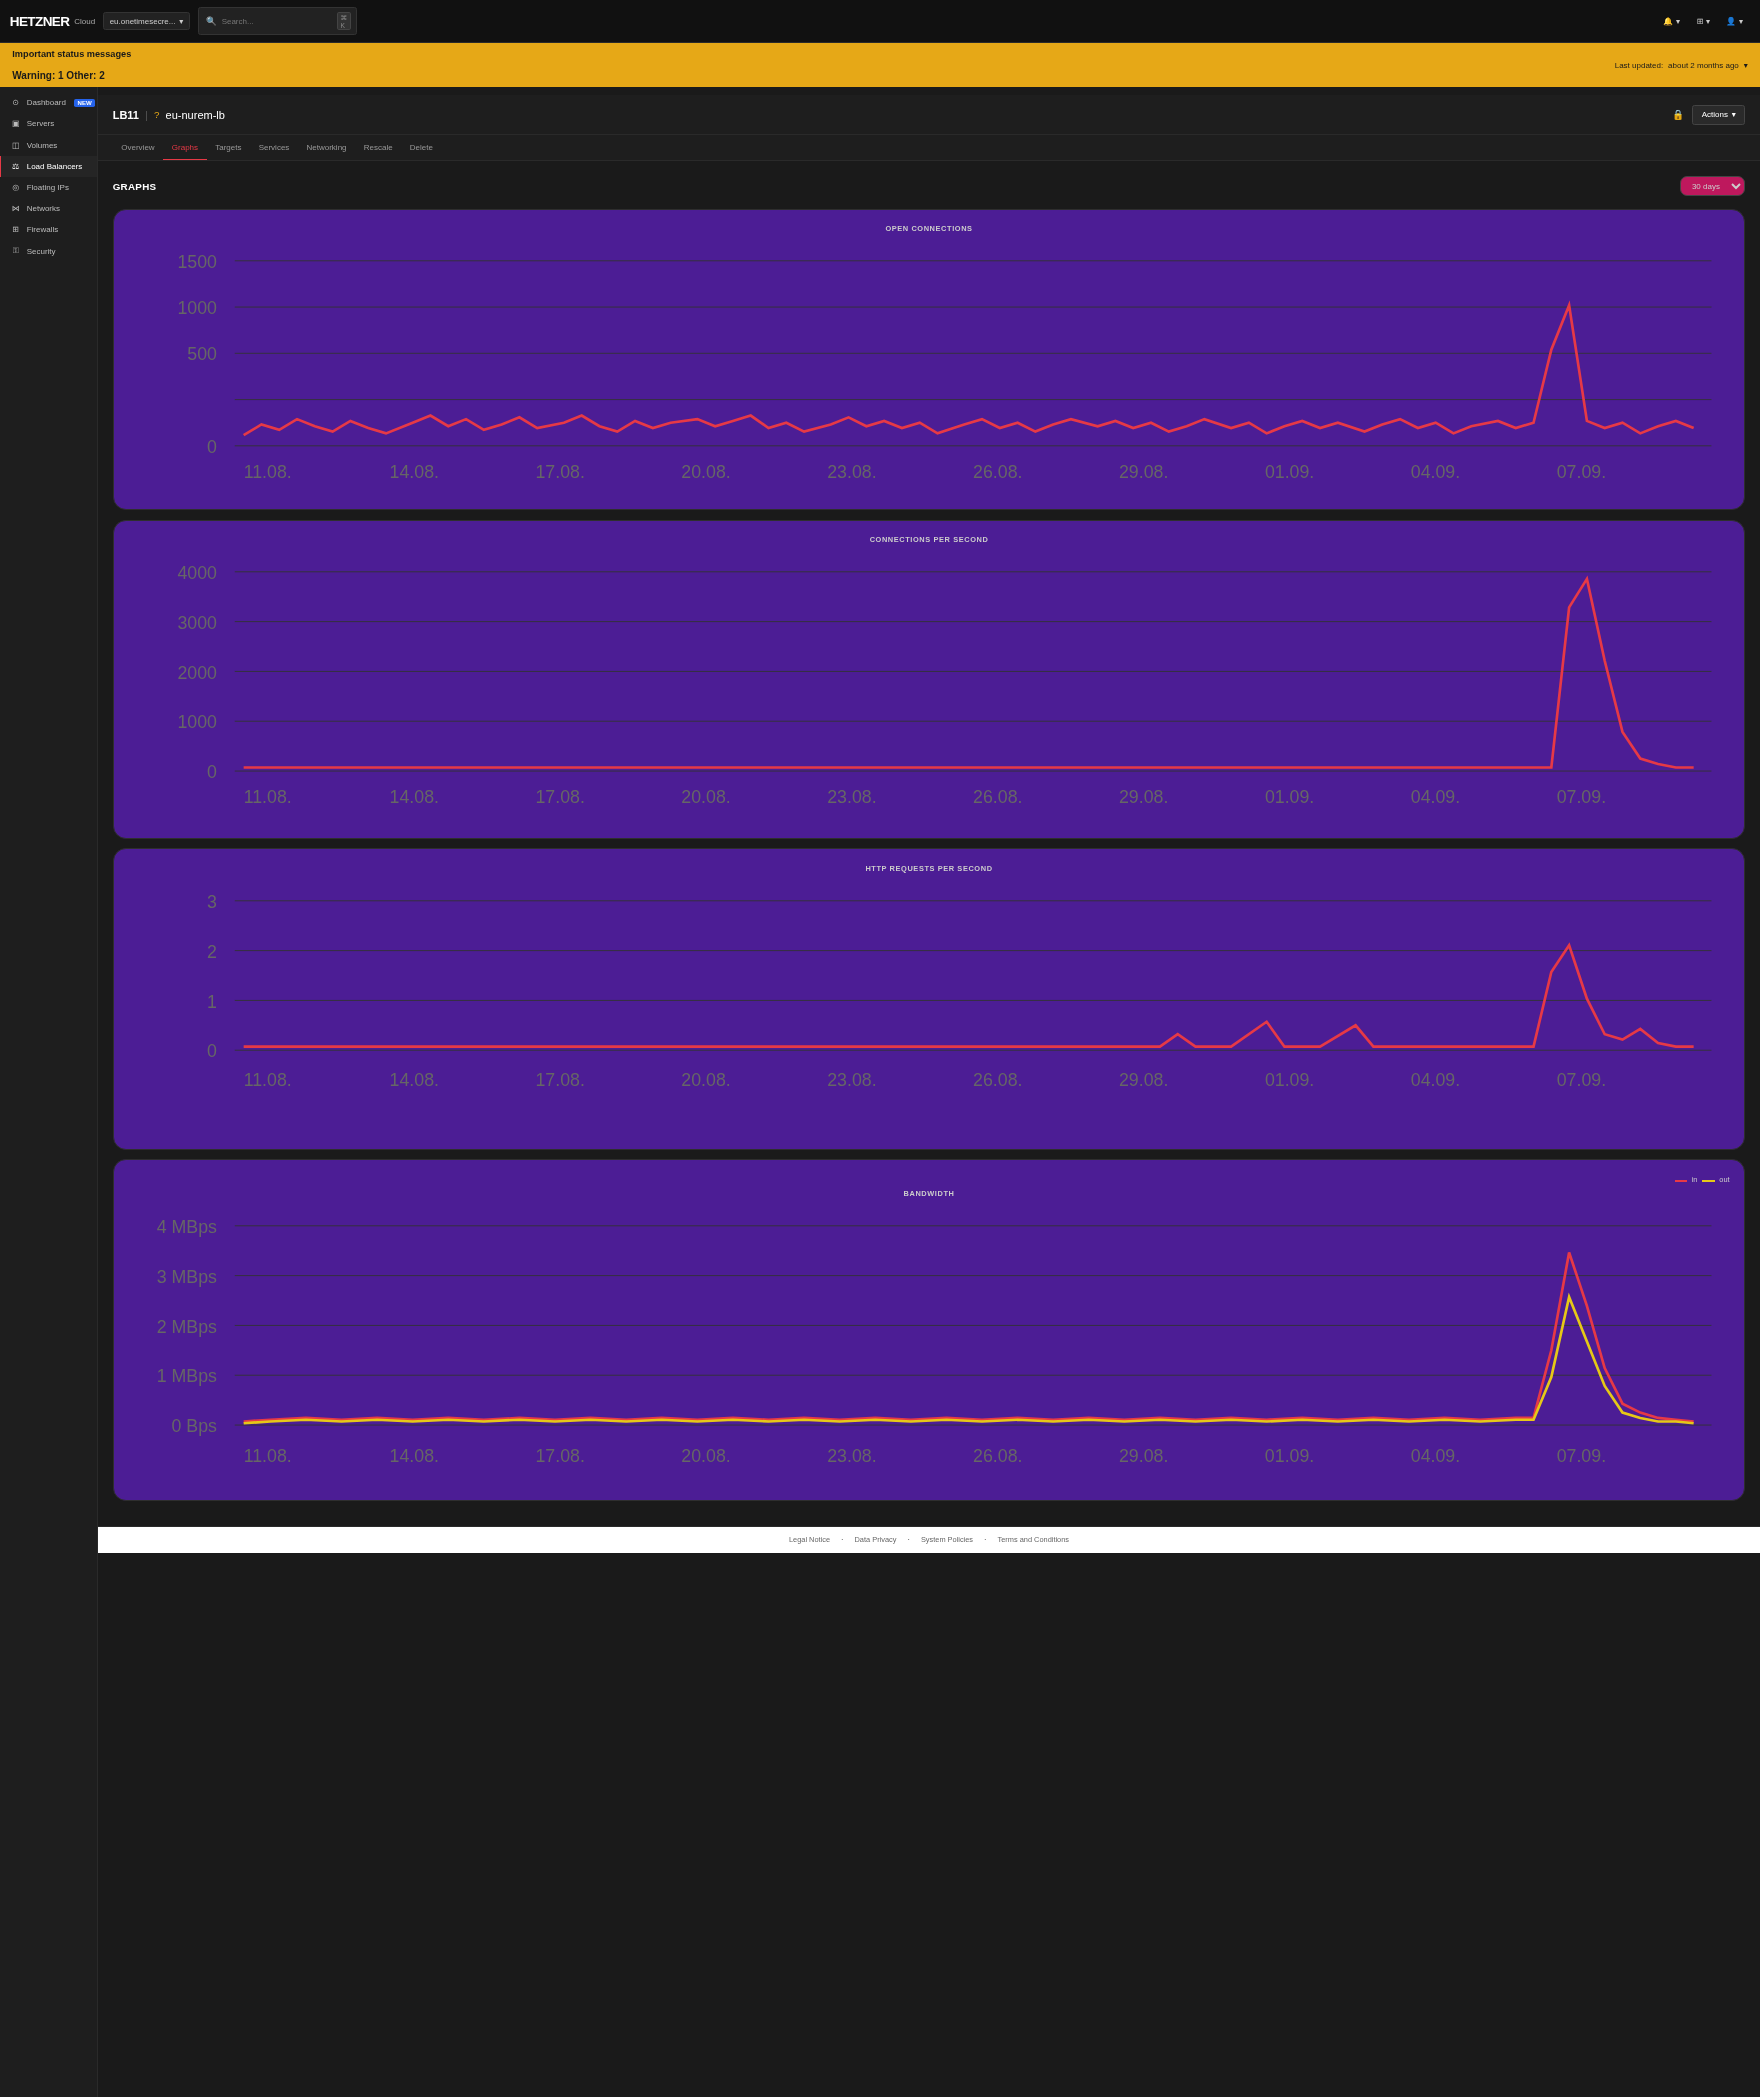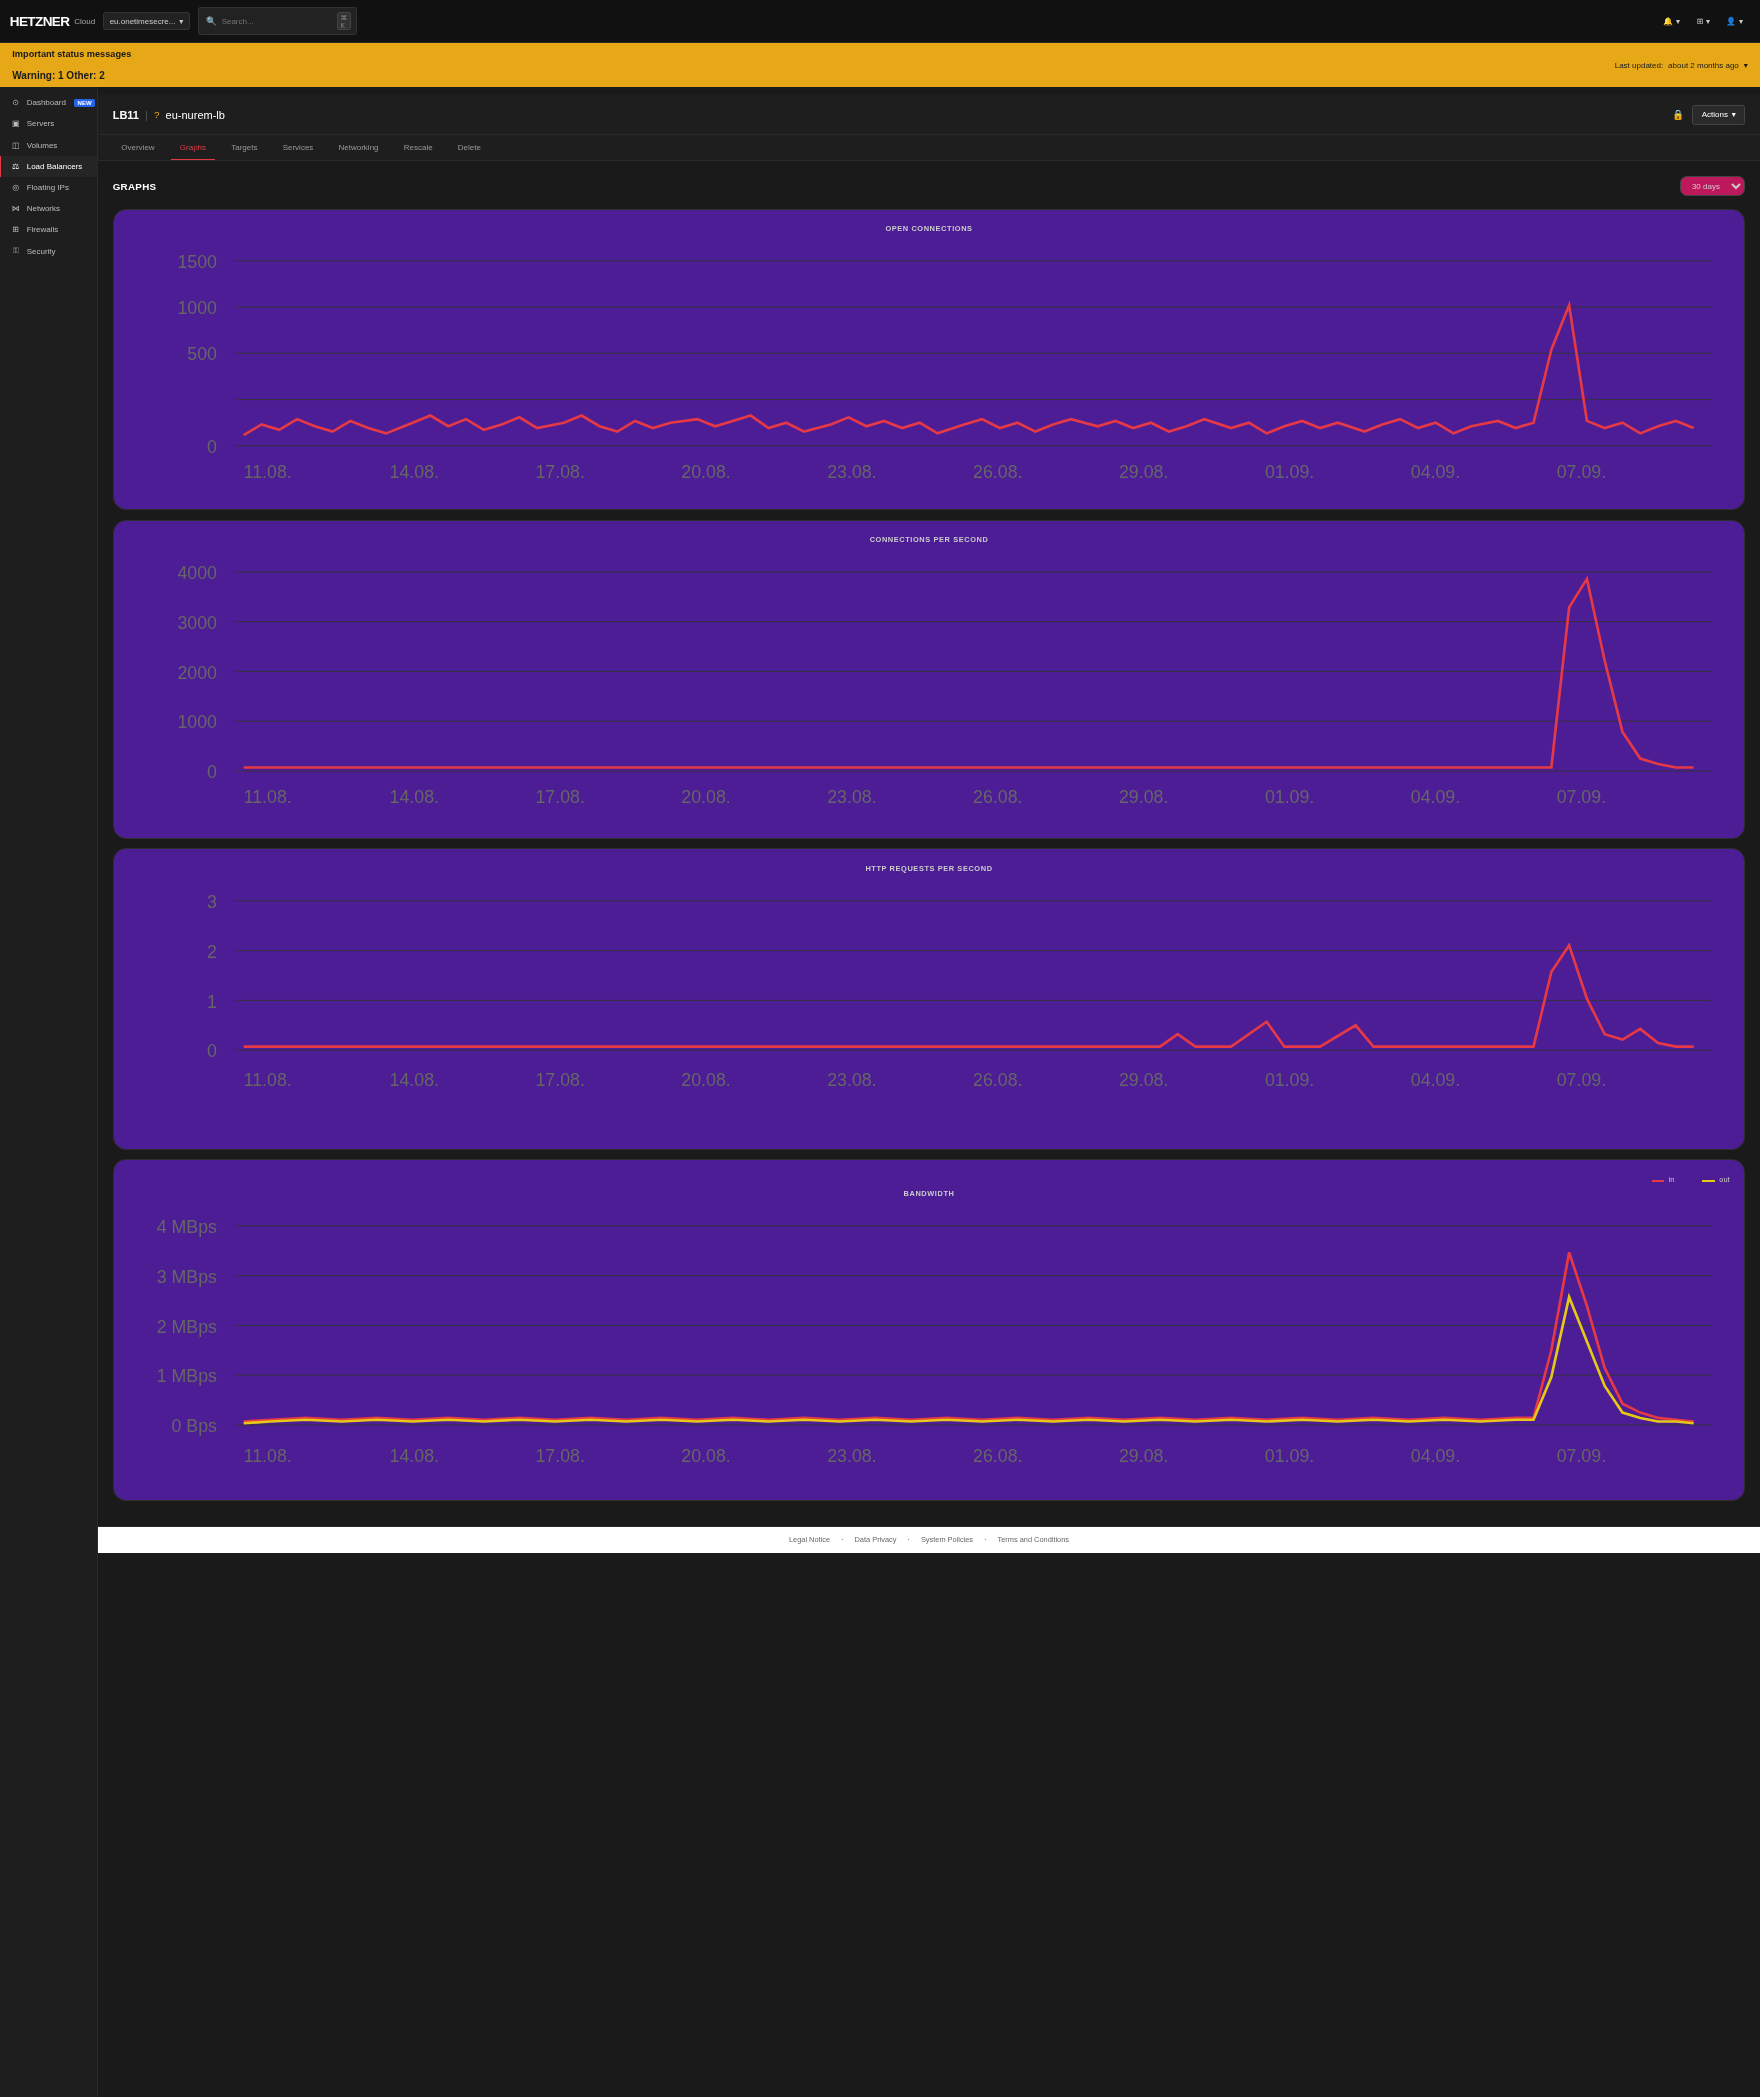--- a/index.html
+++ b/index.html
@@ -41,21 +41,21 @@
     .page-header { display: flex; align-items: center; justify-content: space-between; padding: 9.8px 14.7px; border-bottom: 0.6px solid #2a2a2a; background: #1e1e1e; }
     .page-header-left { display: flex; align-items: center; gap: 6.1px; }
     .breadcrumb-id { font-size: 11px; font-weight: 600; color: #fff; }
     .breadcrumb-sep { color: #555; font-size: 11px; }
     .breadcrumb-warning { color: #e6a817; font-size: 9.8px; }
     .breadcrumb-name { font-size: 11px; font-weight: 500; color: #fff; }
     .lock-icon { color: #666; font-size: 9.8px; }
     .actions-btn { background: #2a2a2a; border: 0.6px solid #444; color: #fff; padding: 4.3px 8.6px; border-radius: 2.5px; cursor: pointer; display: flex; align-items: center; gap: 3.7px; font-size: 8px; }
 
     
-    .tabs { display: flex; gap: 8px; padding: 0 14.7px; border-bottom: 0.6px solid #2a2a2a; background: #1e1e1e; text-align: center; }
+    .tabs { display: flex; gap: 0; padding: 0 14.7px; border-bottom: 0.6px solid #2a2a2a; background: #1e1e1e; text-align: center; }
     .tab { padding: 7.4px 8.6px; cursor: pointer; color: #999; font-size: 8px; border-bottom: 1.2px solid transparent; }
     .tab.active { color: #e63946; border-bottom-color: #e63946; }
 
     
     .graphs-section { padding: 14.7px; }
     .graphs-header { display: flex; align-items: center; justify-content: space-between; margin-bottom: 12.3px; }
     .graphs-title { font-size: 9.8px; font-weight: 600; color: #fff; letter-spacing: 0.3px; }
     .period-select { background: #be185d; border: 0.6px solid #444; color: #ccc; padding: 3.7px 7.4px; border-radius: 7px; font-size: 8px; cursor: pointer; }
 
     
@@ -63,21 +63,21 @@
     .chart-title { text-align: center; font-size: 7.4px; font-weight: 600; color: #ccc; letter-spacing: 0.6px; margin-bottom: 9.8px; text-transform: uppercase; }
     .chart-area { position: relative; width: 100%; }
     .chart-svg { width: 100%; }
     .axis-label { font-size: 10px; fill: #666; }
     .grid-line { stroke: #333; stroke-width: 0.5; }
     .data-line { fill: none; stroke-width: 1.5; }
     .data-line-red { stroke: #e63946; }
     .data-line-yellow { stroke: #e6c817; }
 
     
-    .chart-legend { display: flex; justify-content: flex-end; gap: 28px; margin-bottom: 4.9px; font-size: 7.4px; color: #ccc; align-items: center; }
+    .chart-legend { display: flex; justify-content: flex-end; gap: 5px; margin-bottom: 4.9px; font-size: 7.4px; color: #ccc; align-items: center; }
     .legend-dot { width: 12.3px; height: 1.8px; display: inline-block; margin-right: 2.5px; }
     .legend-red { background: #e63946; }
     .legend-yellow { background: #e6c817; }
 
     
     .footer { background: #ffffff; border-top: 0.6px solid #2a2a2a; padding: 8.6px 14.7px; display: flex; justify-content: center; gap: 11px; font-size: 7.4px; color: #666; }
     .footer a { color: #666; text-decoration: none; }
     .footer-sep { color: #444; }
 
     .new-badge { background: #2563eb; color: #fff; font-size: 6.1px; font-weight: 700; padding: 0.6px 3.1px; border-radius: 1.8px; margin-left: 2.5px; vertical-align: middle; }

